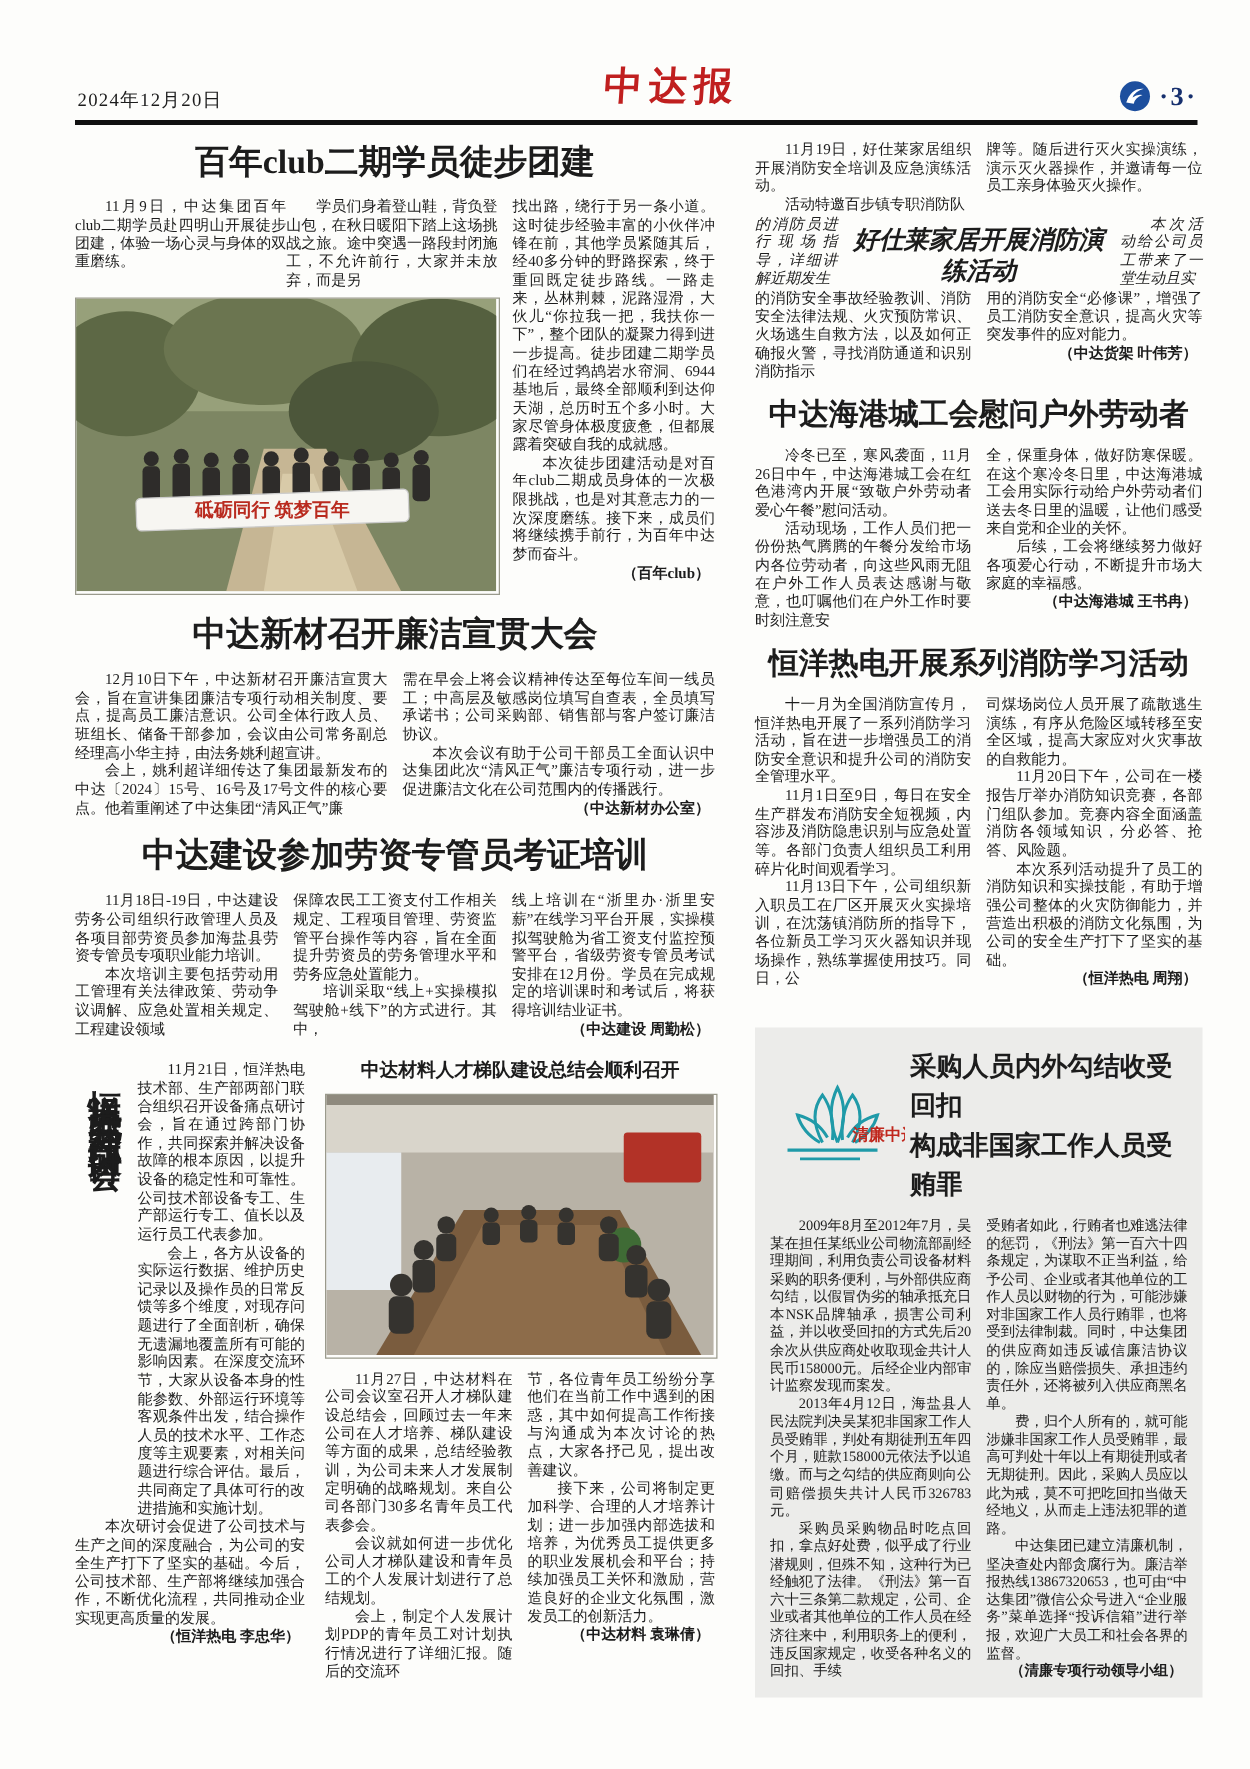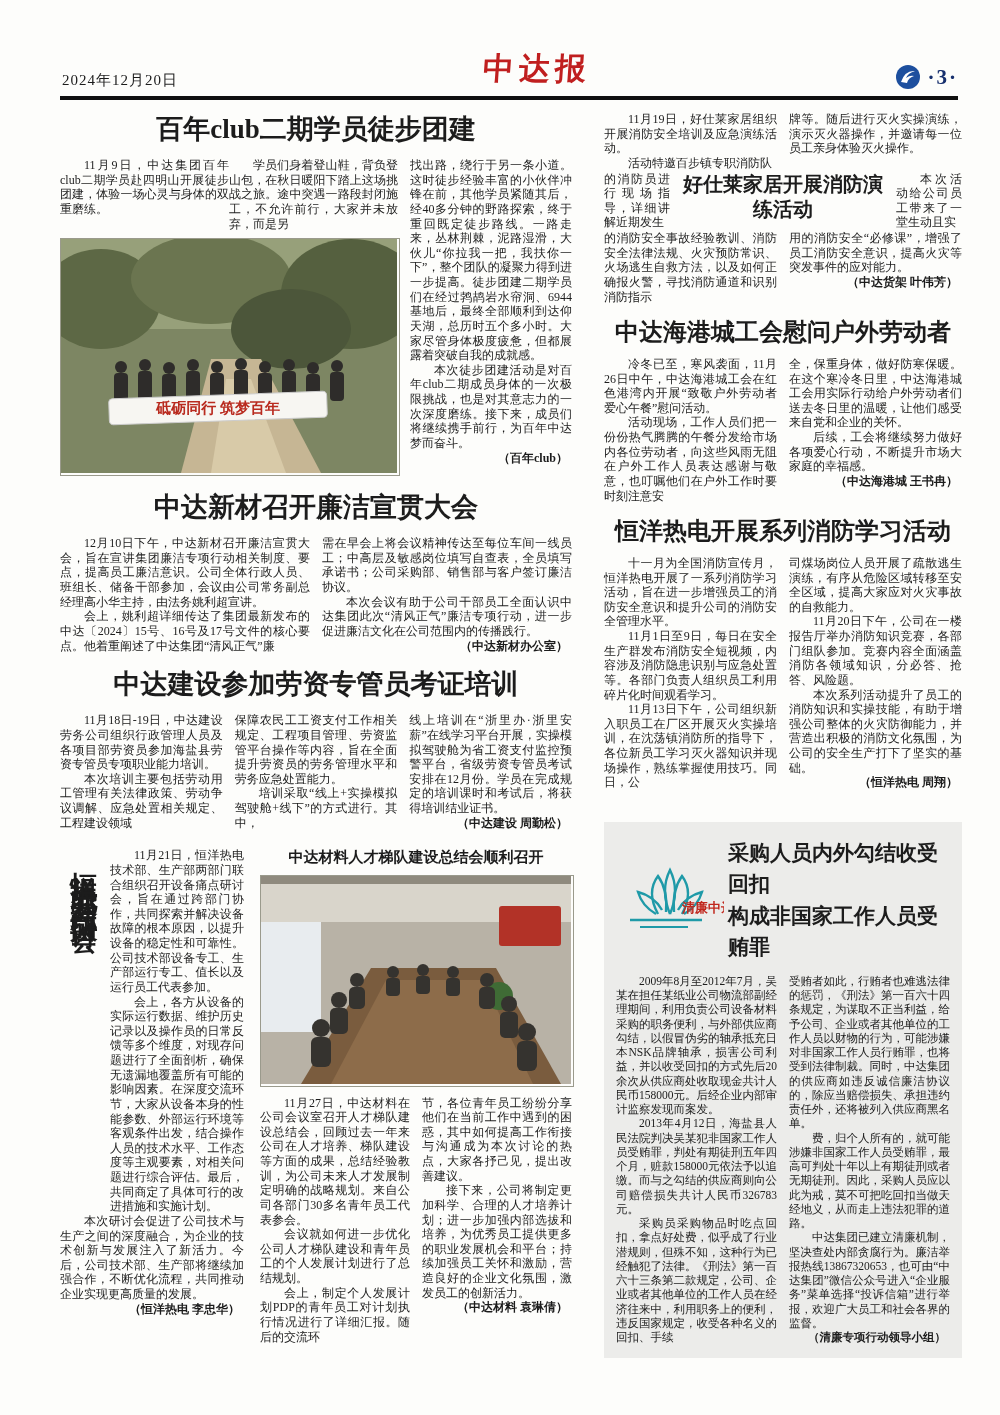--- a/index.html
+++ b/index.html
@@ -41,21 +41,21 @@
   
   .bottom{display:flex;gap:16px;margin-top:18px;}
   .seminar{width:184px;flex:none;}
   .vtitle{float:left;writing-mode:vertical-rl;text-orientation:upright;
           font-size:27px;font-weight:bold;line-height:1.2;letter-spacing:5px;
           height:352px;width:40px;margin:2px 10px 4px 0;}
   .talent{width:312px;flex:none;}
   .talent-title{text-align:center;font-size:15px;font-weight:bold;margin:0 0 8px;}
   .talent-photo{width:312px;height:210px;margin-bottom:9px;border:1px solid #9a9a8c;}
   
-  .fd-mid{display:flex;gap:8px;align-items:flex-start;margin:1px 0;}
+  .fd-mid{display:flex;gap:8px;align-items:flex-end;margin:1px 0;font-style:italic;}
   .fd-side{width:66px;flex:none;font-size:12px;text-align:justify;margin:0;}
   .fd-side.indent{text-indent:2em;}
   .fd-title{flex:1;text-align:center;font-size:20px;font-weight:bold;line-height:1.25;}
   
   .box{background:#ececea;margin-top:32px;padding:16px 12px 14px;}
   .box-head{display:flex;align-items:center;gap:4px;margin-bottom:10px;}
   .lotus{width:108px;height:78px;flex:none;}
   .box-title{flex:1;font-size:21px;font-weight:bold;text-align:left;line-height:1.5;}
   .box article, .box .bcols{font-size:11.5px;line-height:1.24;}
   .bcols{display:flex;gap:12px;}
@@ -182,21 +182,21 @@
         </div>
       </article>
 
       <div class="bottom">
 
         <article class="seminar">
           <div class="vtitle">恒洋热电召开跨部门研讨会</div>
           <div>
               <p class="para">11月21日，恒洋热电技术部、生产部两部门联合组织召开设备痛点研讨会，旨在通过跨部门协作，共同探索并解决设备故障的根本原因，以提升设备的稳定性和可靠性。公司技术部设备专工、生产部运行专工、值长以及运行员工代表参加。</p>
               <p class="para">会上，各方从设备的实际运行数据、维护历史记录以及操作员的日常反馈等多个维度，对现存问题进行了全面剖析，确保无遗漏地覆盖所有可能的影响因素。在深度交流环节，大家从设备本身的性能参数、外部运行环境等客观条件出发，结合操作人员的技术水平、工作态度等主观要素，对相关问题进行综合评估。最后，共同商定了具体可行的改进措施和实施计划。</p>
-              <p class="para">本次研讨会促进了公司技术与生产之间的深度融合，为企业的技术创新与发展注入了新活力。今后，公司技术部、生产部将继续加强合作，不断优化流程，共同推动企业实现更高质量的发展。</p>
+              <p class="para">本次研讨会促进了公司技术与生产之间的深度融合，为公司的安全生产打下了坚实的基础。今后，公司技术部、生产部将继续加强合作，不断优化流程，共同推动企业实现更高质量的发展。</p>
             </div>
           <p class="sig">（恒洋热电 李忠华）</p>
         </article>
 
         <article class="talent">
           <h1 class="talent-title">中达材料人才梯队建设总结会顺利召开</h1>
           <div class="talent-photo">
             <svg width="310" height="208" viewBox="0 0 310 208" preserveAspectRatio="none">
               <rect width="310" height="208" fill="#b8b2a6"></rect>
               <rect width="310" height="46" fill="#d9d5cb"></rect>

